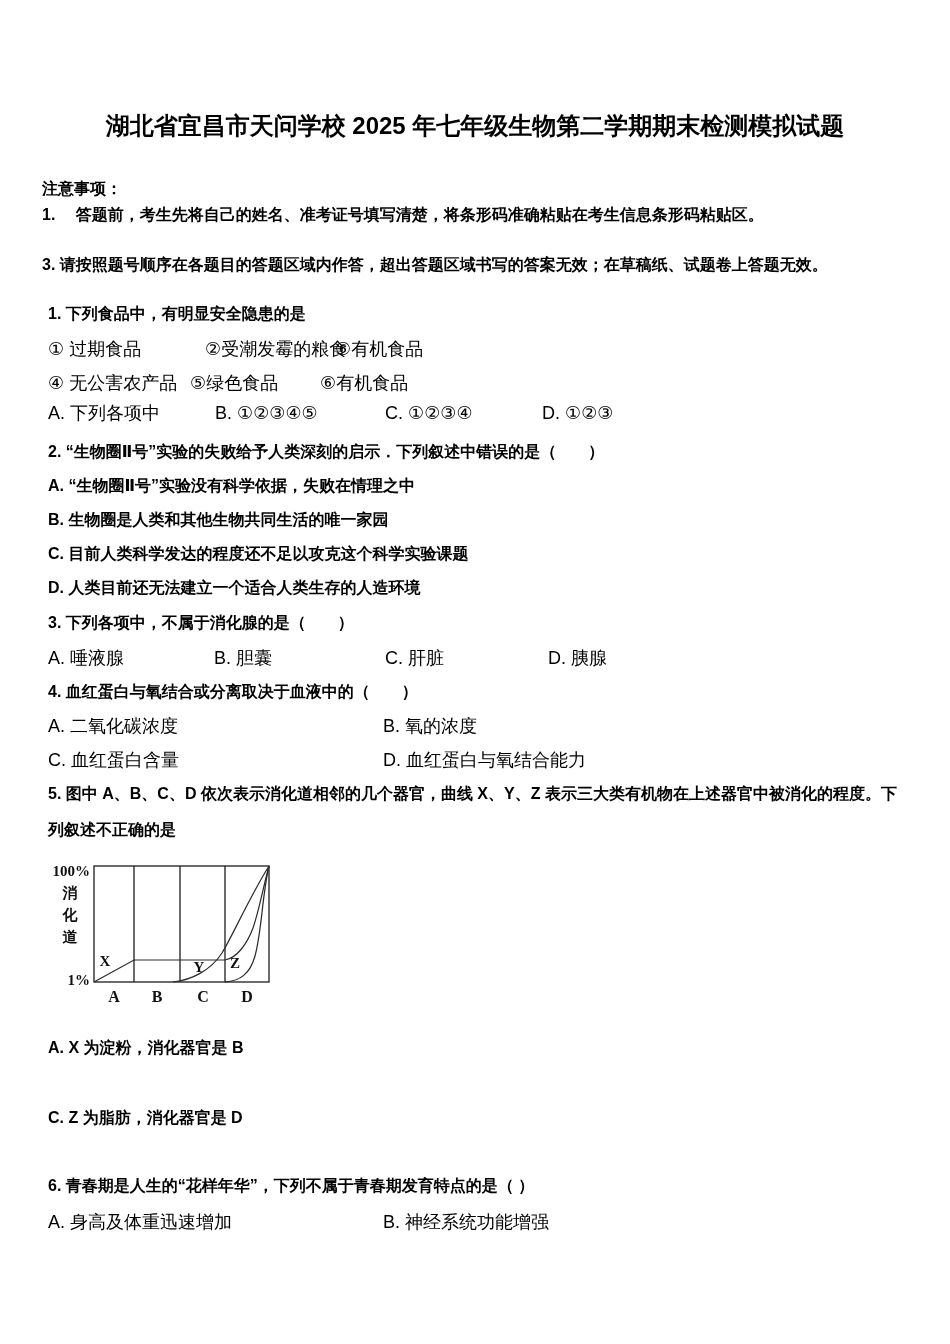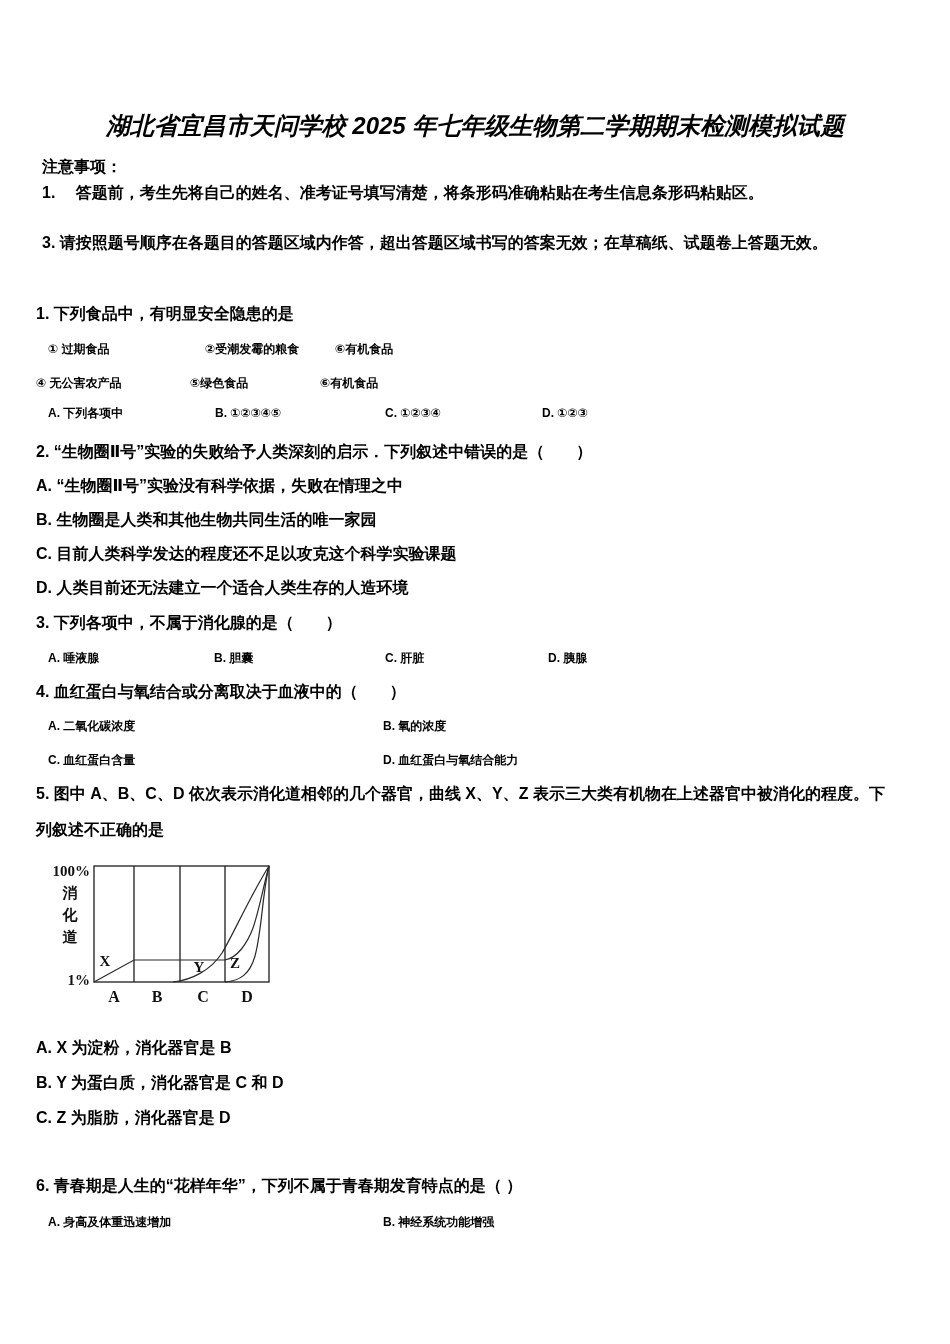--- a/index.html
+++ b/index.html
@@ -13,40 +13,39 @@
     font-family: "Liberation Sans", "DejaVu Sans", sans-serif;
     overflow: hidden;
   }
   .title {
     position: absolute;
     top: 110px; left: 0; width: 100%;
     text-align: center;
     font-size: 24px;
     font-weight: 700;
     white-space: pre;
-    font-style: italic;
   }
   .line {
     position: absolute;
-    left: 36px;
+    left: 48px;
     font-size: 16px;
     font-weight: 600;
     line-height: 24px;
     white-space: pre;
   }
-  .notice { left: 42px; }
+  .notice { left: 42px; margin-top: 22px; }
   .row {
     position: absolute;
     left: 0; width: 950px; height: 24px;
   }
   .row span {
     position: absolute;
     top: 0;
-    font-size: 12px;
-    font-weight: 700;
+    font-size: 18px;
+    font-weight: 400;
     line-height: 24px;
     white-space: pre;
   }
   .figure { position: absolute; left: 40px; top: 856px; }
   .figure .stroke { fill: none; stroke: #1c1c1c; stroke-width: 1.3; }
   .figure .curve  { fill: none; stroke: #2a2a2a; stroke-width: 1.2; }
   .figure text.tnum   { font-family: "Liberation Serif", "DejaVu Serif", serif; font-size: 15px; font-weight: 600; fill: #111; }
   .figure text.tletter{ font-family: "Liberation Serif", "DejaVu Serif", serif; font-size: 16px; font-weight: 700; fill: #111; }
   .figure text.tcurve { font-family: "Liberation Serif", "DejaVu Serif", serif; font-size: 15px; font-weight: 600; fill: #111; }
   .figure text.tcn    { font-family: "Liberation Sans", "DejaVu Sans", sans-serif; font-size: 15px; font-weight: 600; fill: #111; }
@@ -62,21 +61,21 @@
   <div class="line notice" style="top:181px">1.　 答题前，考生先将自己的姓名、准考证号填写清楚，将条形码准确粘贴在考生信息条形码粘贴区。</div>
   <div class="line notice" style="top:231px">3. 请按照题号顺序在各题目的答题区域内作答，超出答题区域书写的答案无效；在草稿纸、试题卷上答题无效。</div>
 
   <div class="line" style="top:302px">1. 下列食品中，有明显安全隐患的是</div>
   <div class="row" style="top:337px">
     <span style="left:48px">① 过期食品</span>
     <span style="left:205px">②受潮发霉的粮食</span>
     <span style="left:335px">⑥有机食品</span>
   </div>
   <div class="row" style="top:371px">
-    <span style="left:36px">④ 无公害农产品</span>
+    <span style="left:48px">④ 无公害农产品</span>
     <span style="left:190px">⑤绿色食品</span>
     <span style="left:320px">⑥有机食品</span>
   </div>
   <div class="row" style="top:401px">
     <span style="left:48px">A. 下列各项中</span>
     <span style="left:215px">B. ①②③④⑤</span>
     <span style="left:385px">C. ①②③④</span>
     <span style="left:542px">D. ①②③</span>
   </div>
 
@@ -127,21 +126,20 @@
     <text class="tcurve" x="159" y="116" text-anchor="middle">Y</text>
     <text class="tcurve" x="195" y="112" text-anchor="middle">Z</text>
 
     <text class="tletter" x="74" y="146" text-anchor="middle">A</text>
     <text class="tletter" x="117" y="146" text-anchor="middle">B</text>
     <text class="tletter" x="163" y="146" text-anchor="middle">C</text>
     <text class="tletter" x="207" y="146" text-anchor="middle">D</text>
   </svg>
 
   <div class="line" style="top:1036px">A. X 为淀粉，消化器官是 B</div>
-  <div class="line" style="top:1071px">B. Y 为蛋白质，消化器官是 C 和 D</div>
   <div class="line" style="top:1106px">C. Z 为脂肪，消化器官是 D</div>
 
   <div class="line" style="top:1174px">6. 青春期是人生的“花样年华”，下列不属于青春期发育特点的是（ ）</div>
   <div class="row" style="top:1210px">
     <span style="left:48px">A. 身高及体重迅速增加</span>
     <span style="left:383px">B. 神经系统功能增强</span>
   </div>
 
 </div>
 

